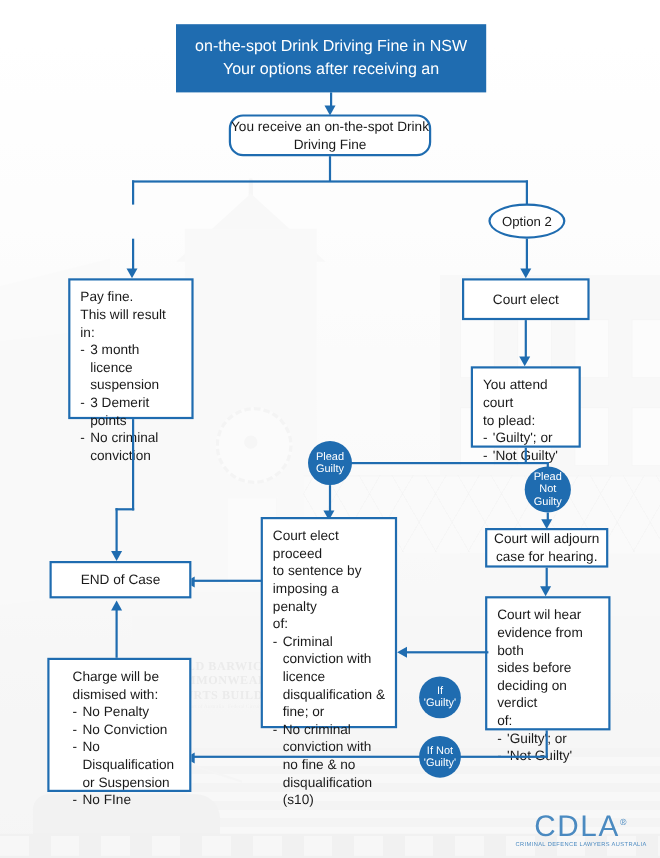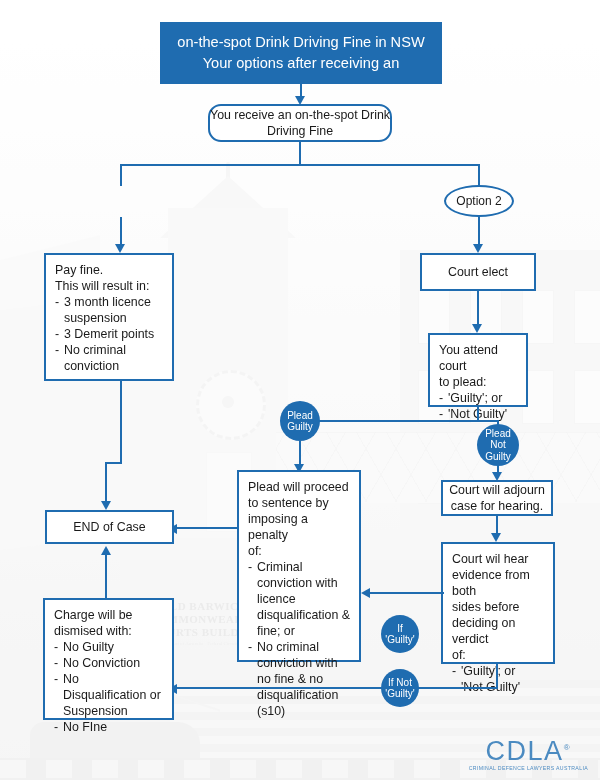--- a/index.html
+++ b/index.html
@@ -158,21 +158,21 @@
   <div class="ellipse" style="left:444px;top:185px;width:70px;height:32px;">
     <span>Option 2</span>
   </div>
 
   <div class="ln lnv" style="left:120px;top:217px;height:28px;"></div>
   <div class="arr arr-d" style="left:114.5px;top:244px;"></div>
 
   <div class="ln lnv" style="left:478px;top:217px;height:28px;"></div>
   <div class="arr arr-d" style="left:472.5px;top:244px;"></div>
 
-  <div class="node" style="left:44px;top:253px;width:130px;height:128px;">
+  <div class="node" style="left:62px;top:253px;width:114px;height:128px;">
     <div class="pad">
       <p class="lead">Pay fine.</p>
       <p class="lead">This will result in:</p>
       <ul class="bul">
         <li>3 month licence suspension</li>
         <li>3 Demerit points</li>
         <li>No criminal conviction</li>
       </ul>
     </div>
   </div>
@@ -213,21 +213,21 @@
       <div>Plead</div>
       <div>Not</div>
       <div>Guilty</div>
     </div>
   </div>
   <div class="ln lnv" style="left:497px;top:466px;height:8px;"></div>
   <div class="arr arr-d" style="left:491.5px;top:472px;"></div>
 
   <div class="node" style="left:237px;top:470px;width:124px;height:192px;">
     <div class="pad">
-      <p class="lead">Plead will proceed</p>
+      <p class="lead">Court elect proceed</p>
       <p class="lead">to sentence by</p>
       <p class="lead">imposing a penalty</p>
       <p class="lead">of:</p>
       <ul class="bul">
         <li>Criminal conviction with licence disqualification &amp; fine; or</li>
         <li>No criminal conviction with no fine &amp; no disqualification (s10)</li>
       </ul>
     </div>
   </div>
 
@@ -282,26 +282,26 @@
   <div class="ln lnv" style="left:105px;top:462px;height:42px;"></div>
   <div class="arr arr-d" style="left:100.5px;top:501px;"></div>
 
   <div class="node center" style="left:45px;top:510px;width:129px;height:34px;">
     <span>END of Case</span>
   </div>
 
   <div class="ln lnv" style="left:105px;top:553px;height:46px;"></div>
   <div class="arr arr-u" style="left:100.5px;top:546px;"></div>
 
-  <div class="node" style="left:43px;top:598px;width:131px;height:122px;">
+  <div class="node" style="left:43px;top:598px;width:131px;height:122px;padding-left:12px;">
     <div class="pad">
       <p class="lead">Charge will be</p>
       <p class="lead">dismised with:</p>
       <ul class="bul">
-        <li>No Guilty</li>
+        <li>No Penalty</li>
         <li>No Conviction</li>
         <li>No Disqualification or Suspension</li>
         <li>No FIne</li>
       </ul>
     </div>
   </div>
 
   <div id="logo">
     <div class="mark">
       <span>CDLA</span><sup>®</sup>

